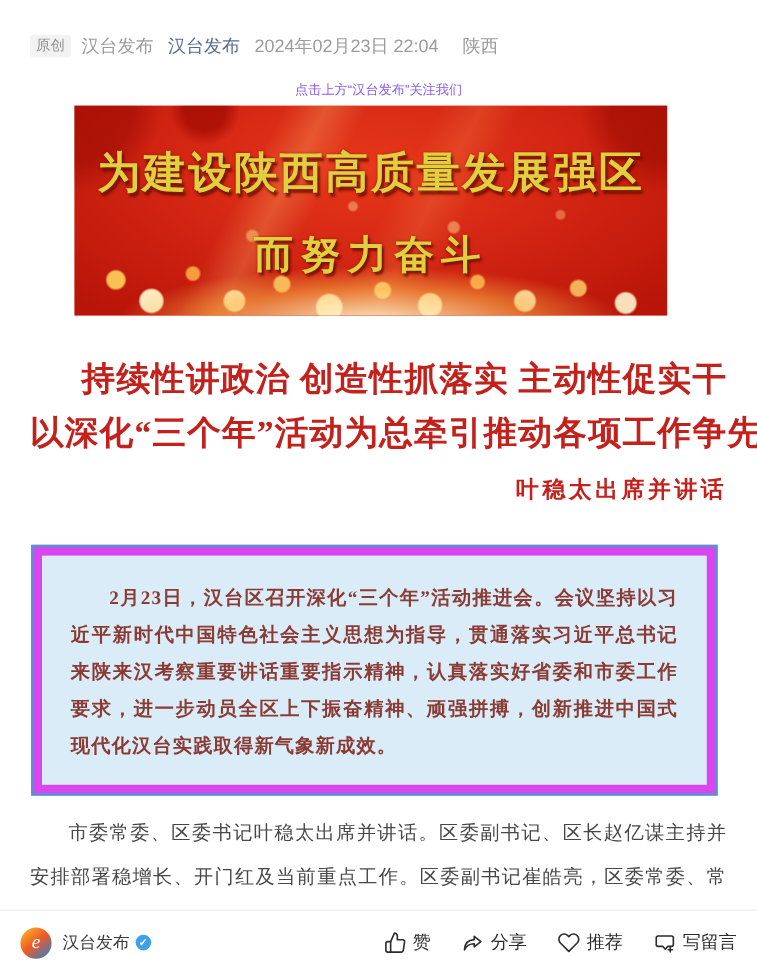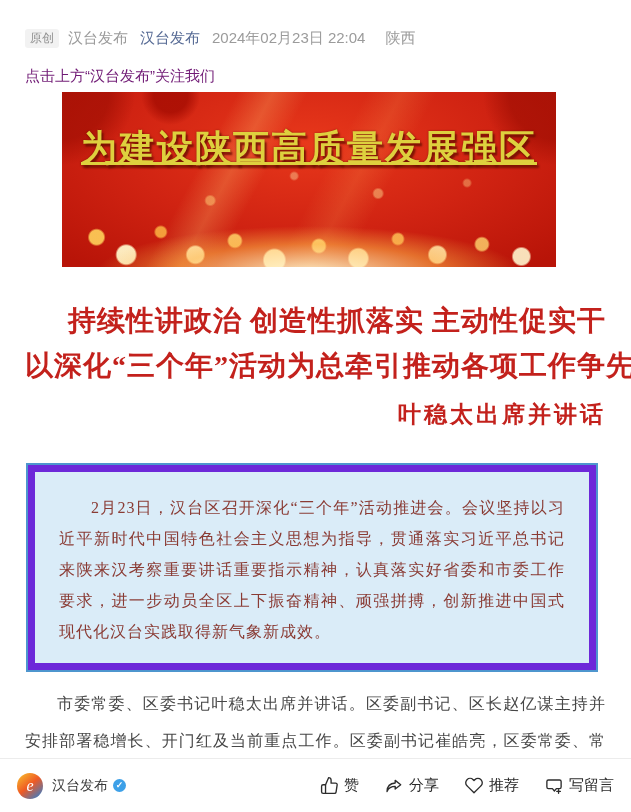--- a/index.html
+++ b/index.html
@@ -13,21 +13,21 @@
 
   .meta { margin-top:11px; display:flex; align-items:center; font-size:15px; color:#9b9b9b; }
   .badge-original {
     font-size:12px; color:#8f8f8f; background:#f2f2f2;
     padding:1px 5px; border-radius:3px; margin-right:9px;
   }
   .meta-author { margin-right:12px; }
   .meta-account { color:#576b95; margin-right:12px; cursor:pointer; }
   .meta-date { margin-right:20px; }
 
-  .follow-hint { margin-top:19px; font-size:15px; color:#701a75; }
+  .follow-hint { margin-top:19px; font-size:11px; color:#8b5cf6;text-align:center; }
 
   
   .banner {
     position:relative; margin-top:6px; margin-left:37px;
     width:494px; height:175px; overflow:hidden; cursor:pointer;
     background:
       radial-gradient(ellipse 70% 90% at 50% 30%, #e8381b 0%, #d02312 55%, #b81408 100%);
   }
   .banner-streaks {
     position:absolute; inset:0;
@@ -57,37 +57,36 @@
       radial-gradient(circle at 30% 62%, rgba(255,210,120,0.5) 0 4px, transparent 6px),
       radial-gradient(circle at 64% 58%, rgba(255,230,150,0.45) 0 4px, transparent 6px),
       radial-gradient(circle at 82% 52%, rgba(255,220,140,0.4) 0 3px, transparent 5px),
       radial-gradient(circle at 47% 48%, rgba(255,235,170,0.4) 0 3px, transparent 5px);
   }
   .banner-text { position:relative; text-align:center; padding-top:32px; }
   .banner-line1 {
     font-size:36px; font-weight:800; letter-spacing:2px; color:#ded03e;
     text-shadow:2px 3px 2px rgba(110,15,0,0.85), 0 0 2px rgba(90,10,0,0.6);
     white-space:nowrap;
-    text-decoration:underline;
   }
   .banner-line2 {
     margin-top:21px; font-size:33px; font-weight:800; letter-spacing:6px; color:#ded03e;
     text-shadow:2px 3px 2px rgba(110,15,0,0.85), 0 0 2px rgba(90,10,0,0.6);
   }
 
   
   .headline { margin-top:31px; text-align:right; color:#c3211c;
     font-family:"Liberation Serif", serif; font-weight:700; }
   .headline-line { font-size:28px; line-height:45px; letter-spacing:1px; white-space:nowrap; }
-  .headline-speaker { margin-top:11px; font-size:23px; letter-spacing:3px; }
+  .headline-speaker { margin-top:11px; font-size:19px; letter-spacing:3px; }
 
   
   .summary-box {
     margin-top:33px; margin-left:1px; width:572px;
-    border:2px solid #4e96ce; background:#6d28d9; padding:7px;
+    border:2px solid #4e96ce; background:#d946ef; padding:7px;font-weight:bold;
   }
   .summary-inner {
     background:#daecf8; padding:20px 24px 16px 24px;
   }
   .summary-text {
     font-family:"Liberation Serif", serif;
     font-size:16px; line-height:31px; letter-spacing:1px;
     color:#8a3b34; text-indent:2em; text-align:justify;
   }
 
@@ -136,20 +135,21 @@
     <span class="meta-location">陕西</span>
   </div>
 
   <div class="follow-hint">点击上方“汉台发布”关注我们</div>
 
   <div class="banner">
     <div class="banner-streaks"></div>
     <div class="banner-sparkles"></div>
     <div class="banner-text">
       <div class="banner-line1">为建设陕西高质量发展强区</div>
+      <div class="banner-line2">而努力奋斗</div>
     </div>
   </div>
 
   <div class="headline">
     <div class="headline-line">持续性讲政治 创造性抓落实 主动性促实干</div>
     <div class="headline-line">以深化“三个年”活动为总牵引推动各项工作争先争优</div>
     <div class="headline-speaker">叶稳太出席并讲话</div>
   </div>
 
   <div class="summary-box">

